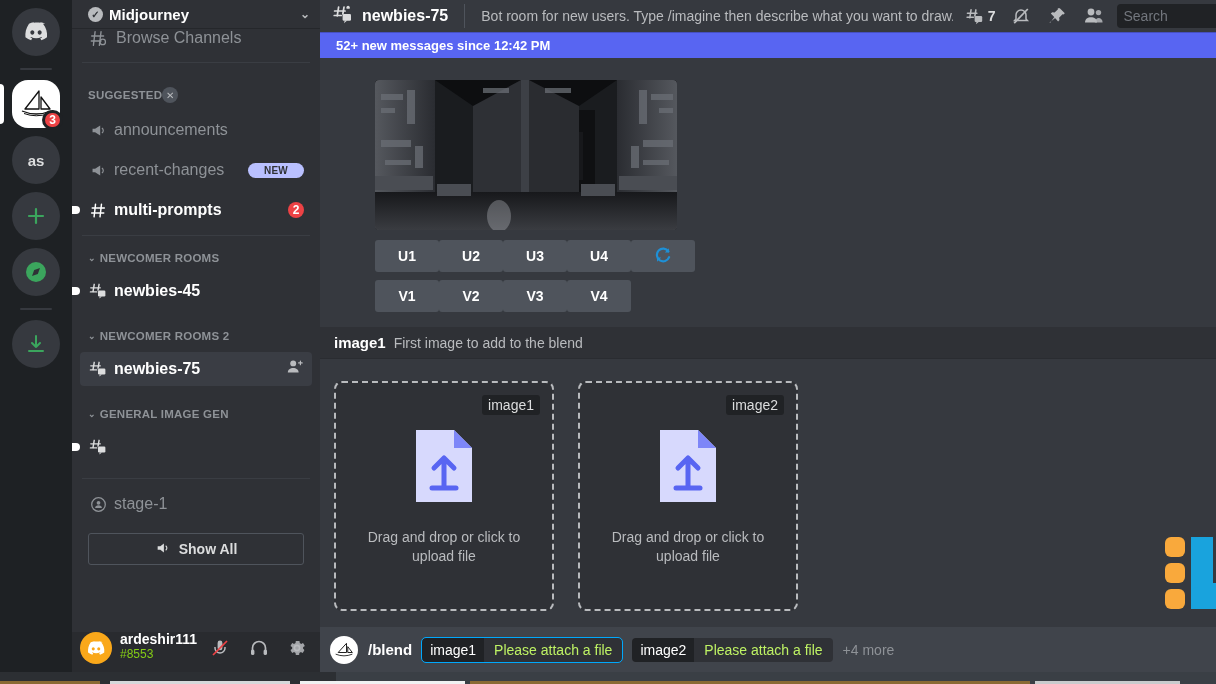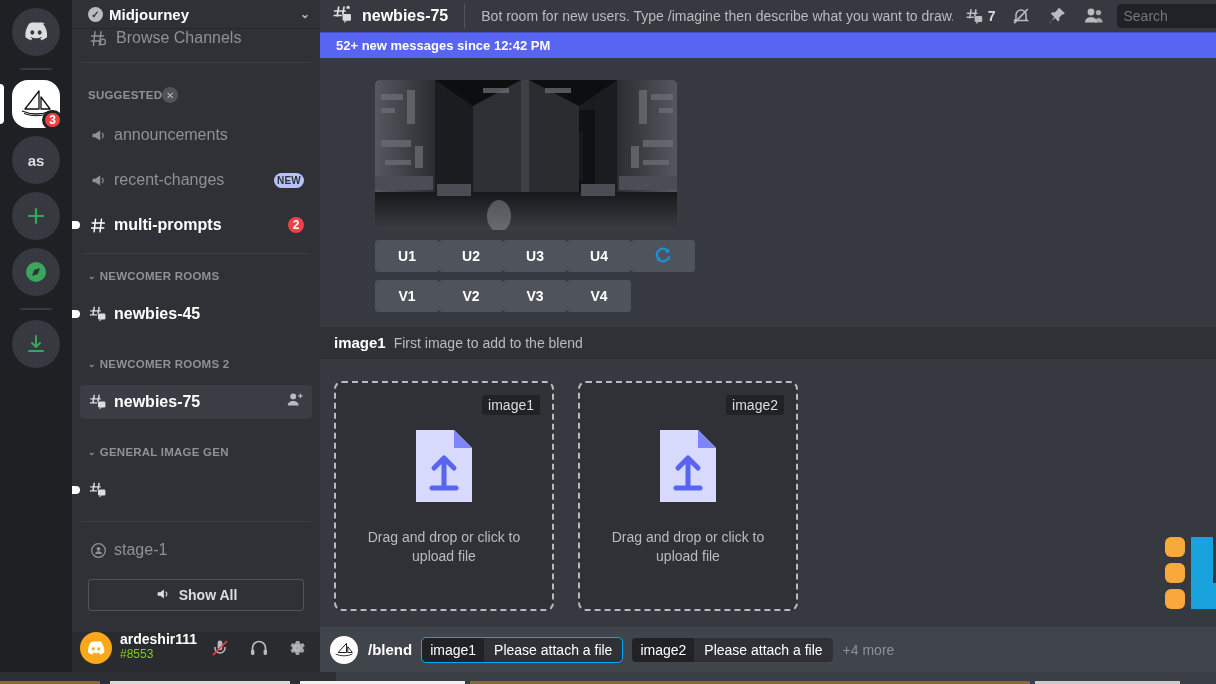--- a/index.html
+++ b/index.html
@@ -78,33 +78,33 @@
     text-transform: uppercase; display: flex; align-items: center; gap: 4px;
   }
   .cat-label .tri { font-size: 9px; }
   .close-x {
     width: 16px; height: 16px; border-radius: 50%; background: #4f545c;
     color: #b9bbbe; font-size: 10px; display: flex; align-items: center;
     justify-content: center; margin-right: 10px; cursor: pointer;
   }
   .chan {
     position: relative; display: flex; align-items: center; gap: 6px;
-    height: 34px; margin: 11px 8px; padding: 0 8px; border-radius: 4px;
+    height: 34px; margin: 6px 8px; padding: 0 8px; border-radius: 4px;
     color: #8e9297; font-size: 16px; cursor: pointer;
   }
   .chan.unread { color: #fff; font-weight: 600; }
   .chan.active { background: #3a3d44; color: #fff; font-weight: 600; }
   .chan .cname { flex: 1; white-space: nowrap; overflow: hidden; }
   .unread-pill {
     position: absolute; left: -8px; top: 50%; transform: translateY(-50%);
     width: 8px; height: 8px; border-radius: 0 4px 4px 0; background: #fff;
   }
   .pill-new {
     background: #b9c0ff; color: #2f3136; font-size: 10px; font-weight: 700;
-    border-radius: 8px; padding: 2px 3px; letter-spacing: .02em;
+    border-radius: 8px; padding: 2px 16px; letter-spacing: .02em;
   }
   .pill-count {
     background: #ed4245; color: #fff; font-size: 12px; font-weight: 700;
     width: 16px; height: 16px; border-radius: 8px;
     display: flex; align-items: center; justify-content: center;
   }
   .chan-icon { flex: 0 0 20px; display: flex; align-items: center; justify-content: center; }
   .show-all {
     margin: 12px 16px 0; height: 32px; border: 1px solid #4f545c; border-radius: 3px;
     color: #dcddde; font-size: 14px; font-weight: 600;
@@ -194,21 +194,21 @@
   
   .cmdbar {
     position: absolute; left: 0; right: 0; bottom: 12px; height: 45px;
     background: #40444b; display: flex; align-items: center; gap: 10px; padding: 0 10px; z-index: 6;
   }
   .cmd-av { width: 28px; height: 28px; border-radius: 50%; background: #fff; display:flex;align-items:center;justify-content:center; flex:0 0 28px;}
   .cmd-name { color: #fff; font-size: 15px; font-weight: 700; }
   .chipgroup { display: flex; border-radius: 4px; overflow: hidden; }
   .chipgroup.sel { outline: 1px solid #00a8fc; outline-offset: 0; border-radius: 4px; }
   .chip-k { background: #202225; color: #fff; font-size: 14px; padding: 4px 8px; }
-  .chip-v { background: #2f3136; color: #ffffff; font-size: 14px; padding: 4px 10px; }
+  .chip-v { background: #2f3136; color: #bef264; font-size: 14px; padding: 4px 10px; }
   .moretxt { color: #8e9297; font-size: 14px; }
   .taskbar { position: absolute; left: 0; bottom: 0; width: 1216px; height: 12px; background: #2c2f33; z-index: 7; }
   .tb-seg { position: absolute; bottom: 0; height: 12px; background: #3a3f45; }
   .tb-line { position: absolute; bottom: 0; height: 3px; background: #8a6a33; }
 </style>
 </head>
 <body>
 
 <div id="app">
 

